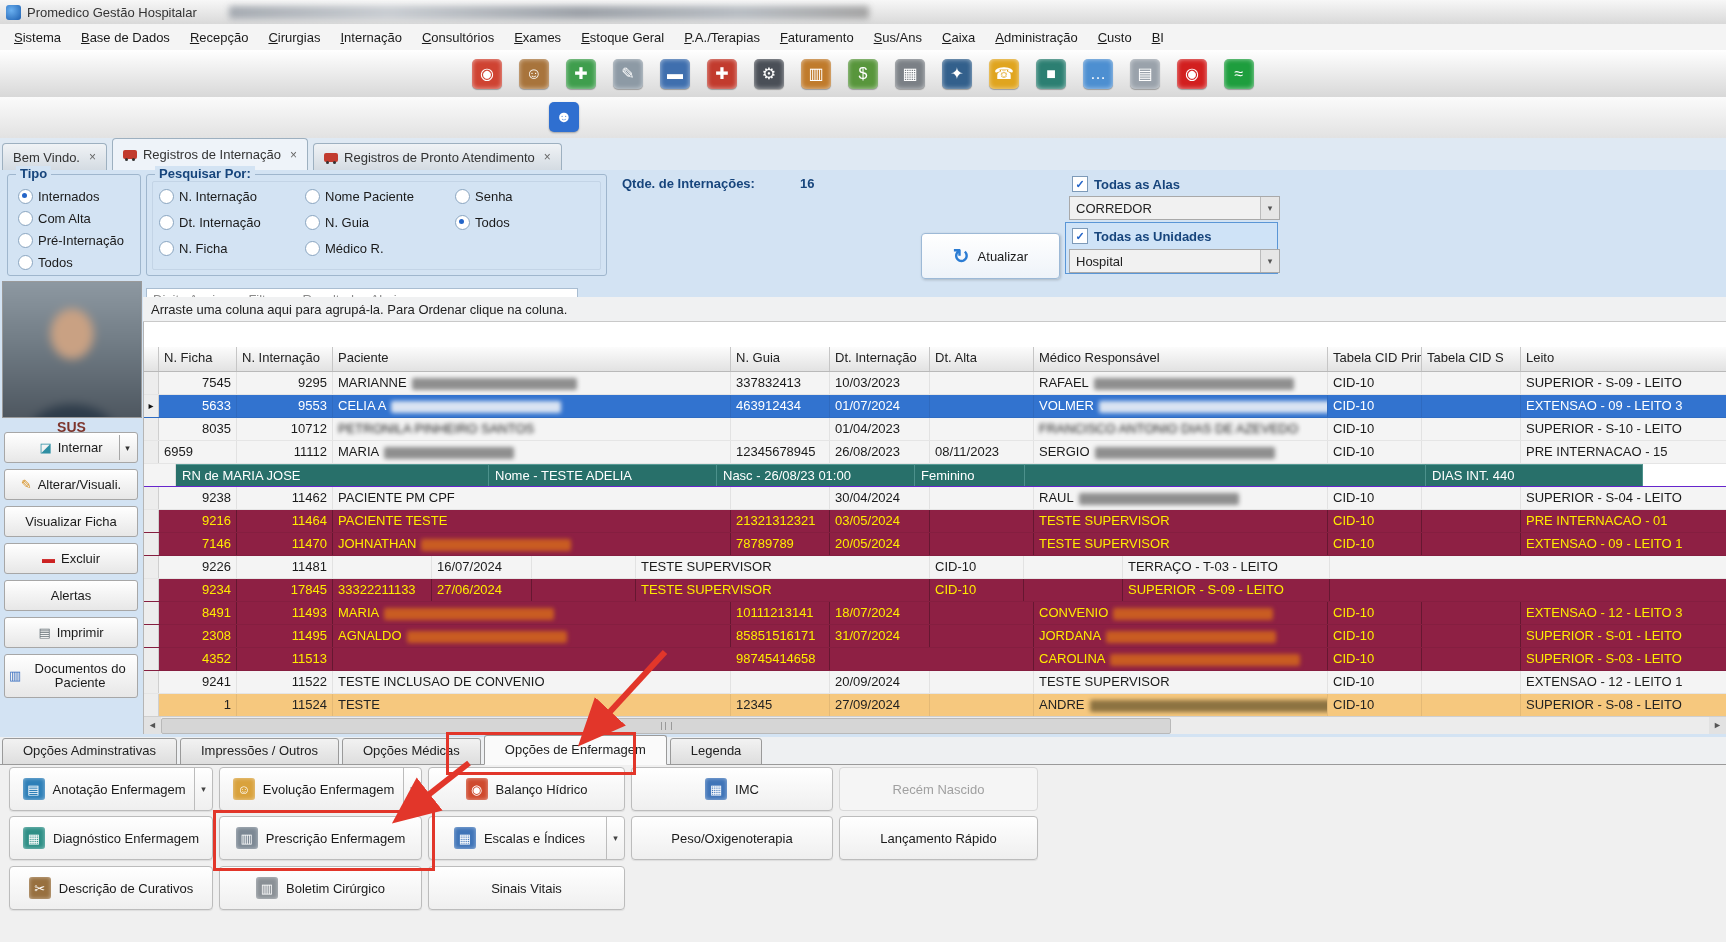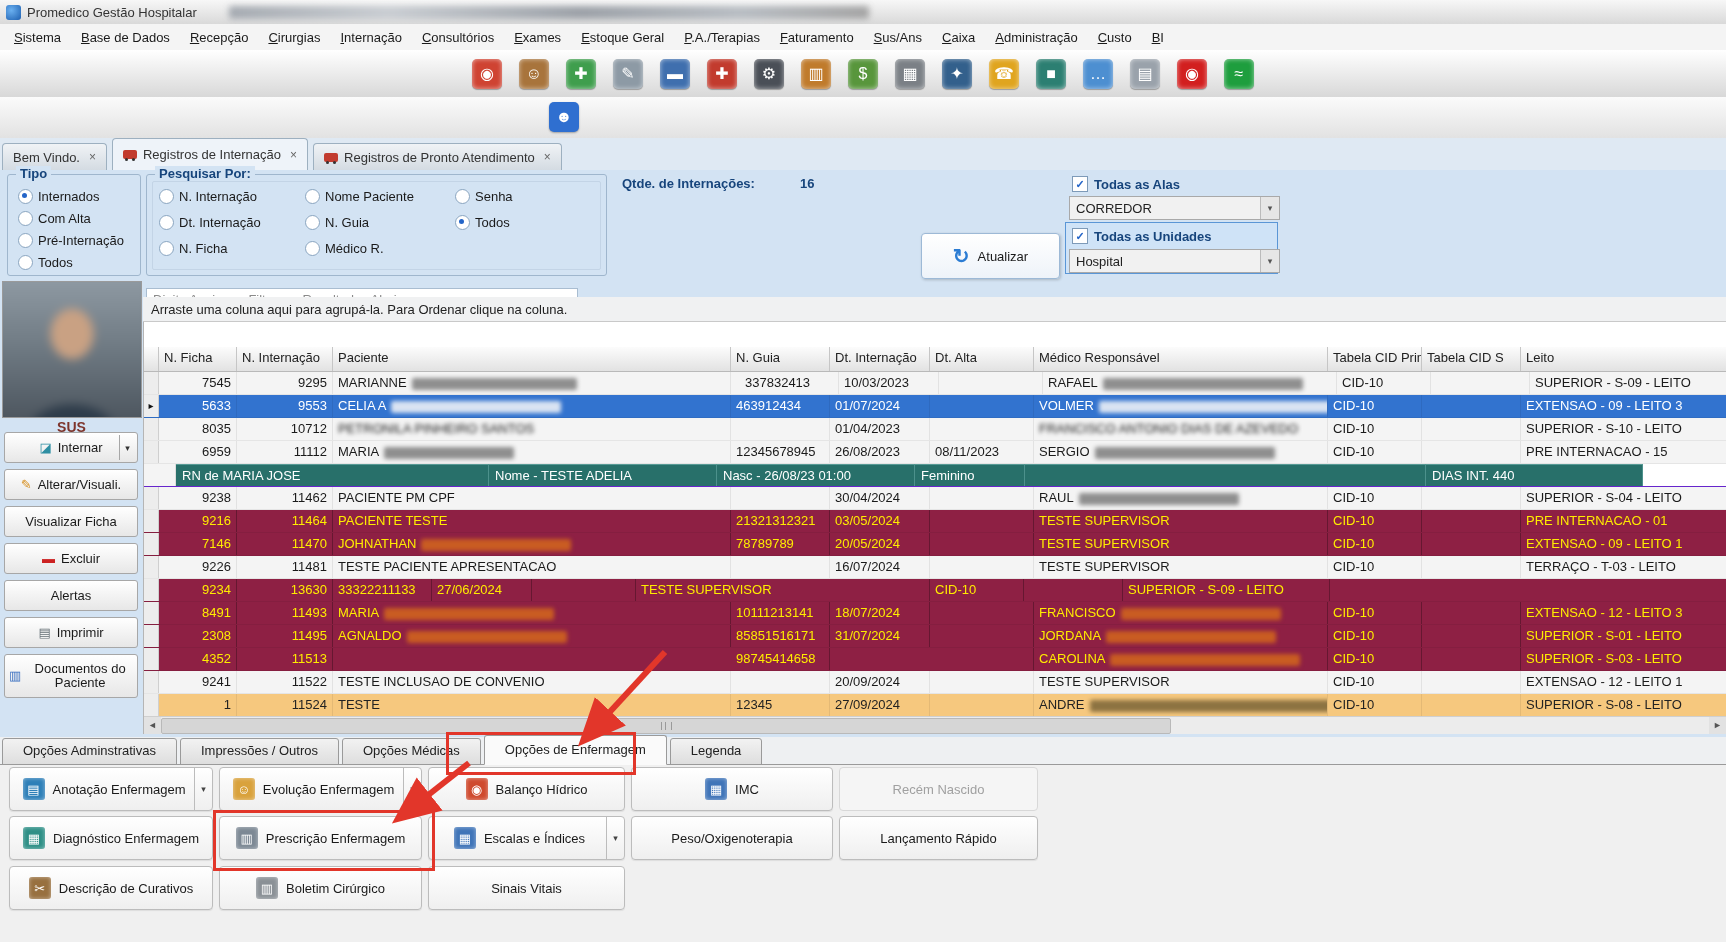--- a/index.html
+++ b/index.html
@@ -360,21 +360,21 @@
           <div class="hcell" style="width: 94px;">Tabela CID Primá</div>
           <div class="hcell" style="width: 99px;">Tabela CID S</div>
           <div class="hcell" style="width: 207px;">Leito</div>
         </div>
       <div class="gbody" id="gbody">
           <div class="grow row-normal">
             <div class="indcell"></div>
             <div class="gcell" style="width: 78px; text-align: right;"><span>7545</span></div>
             <div class="gcell" style="width: 96px; text-align: right;"><span>9295</span></div>
             <div class="gcell" style="width: 398px;"><span>MARIANNE</span><span class="blur" style="width: 165px;"></span></div>
-            <div class="gcell" style="width: 99px; margin-left: 9px;"><span>337832413</span></div>
+            <div class="gcell" style="width: 99px;"><span>337832413</span></div>
             <div class="gcell" style="width: 100px;"><span>10/03/2023</span></div>
             <div class="gcell" style="width: 104px;"><span></span></div>
             <div class="gcell" style="width: 294px;"><span>RAFAEL</span><span class="blur" style="width: 200px;"></span></div>
             <div class="gcell" style="width: 94px;"><span>CID-10</span></div>
             <div class="gcell" style="width: 99px;"><span></span></div>
             <div class="gcell" style="width: 207px;"><span>SUPERIOR - S-09 - LEITO</span></div>
           </div>
           <div class="grow row-selected">
             <div class="indcell">▸</div>
             <div class="gcell" style="width: 78px; text-align: right;"><span>5633</span></div>
@@ -396,21 +396,21 @@
             <div class="gcell" style="width: 99px;"><span></span></div>
             <div class="gcell" style="width: 100px;"><span>01/04/2023</span></div>
             <div class="gcell" style="width: 104px;"><span></span></div>
             <div class="gcell" style="width: 294px;"><span class="blurredtext">FRANCISCO ANTONIO DIAS DE AZEVEDO</span></div>
             <div class="gcell" style="width: 94px;"><span>CID-10</span></div>
             <div class="gcell" style="width: 99px;"><span></span></div>
             <div class="gcell" style="width: 207px;"><span>SUPERIOR - S-10 - LEITO</span></div>
           </div>
           <div class="grow row-normal">
             <div class="indcell"></div>
-            <div class="gcell" style="width: 78px; text-align: right;"><span>6959</span></div>
+            <div class="gcell" style="width: 78px; "><span>6959</span></div>
             <div class="gcell" style="width: 96px; text-align: right;"><span>11112</span></div>
             <div class="gcell" style="width: 398px;"><span>MARIA</span><span class="blur" style="width: 130px;"></span></div>
             <div class="gcell" style="width: 99px;"><span>12345678945</span></div>
             <div class="gcell" style="width: 100px;"><span>26/08/2023</span></div>
             <div class="gcell" style="width: 104px;"><span>08/11/2023</span></div>
             <div class="gcell" style="width: 294px;"><span>SERGIO</span><span class="blur" style="width: 180px;"></span></div>
             <div class="gcell" style="width: 94px;"><span>CID-10</span></div>
             <div class="gcell" style="width: 99px;"><span></span></div>
             <div class="gcell" style="width: 207px;"><span>PRE INTERNACAO - 15</span></div>
           </div>
@@ -460,50 +460,49 @@
             <div class="gcell" style="width: 104px;"><span></span></div>
             <div class="gcell" style="width: 294px;"><span>TESTE SUPERVISOR</span></div>
             <div class="gcell" style="width: 94px;"><span>CID-10</span></div>
             <div class="gcell" style="width: 99px;"><span></span></div>
             <div class="gcell" style="width: 207px;"><span>EXTENSAO - 09 - LEITO 1</span></div>
           </div>
           <div class="grow row-normal">
             <div class="indcell"></div>
             <div class="gcell" style="width: 78px; text-align: right;"><span>9226</span></div>
             <div class="gcell" style="width: 96px; text-align: right;"><span>11481</span></div>
-            <div class="gcell" style="width: 398px;"><span>TESTE PACIENTE APRESENTACAO</span></div>
             <div class="gcell" style="width: 99px;"><span></span></div>
             <div class="gcell" style="width: 100px;"><span>16/07/2024</span></div>
             <div class="gcell" style="width: 104px;"><span></span></div>
             <div class="gcell" style="width: 294px;"><span>TESTE SUPERVISOR</span></div>
             <div class="gcell" style="width: 94px;"><span>CID-10</span></div>
             <div class="gcell" style="width: 99px;"><span></span></div>
             <div class="gcell" style="width: 207px;"><span>TERRAÇO - T-03 - LEITO</span></div>
           </div>
           <div class="grow row-maroon">
             <div class="indcell"></div>
             <div class="gcell" style="width: 78px; text-align: right;"><span>9234</span></div>
-            <div class="gcell" style="width: 96px; text-align: right;"><span>13630</span></div>
+            <div class="gcell" style="width: 96px; text-align: right;"><span>17845</span></div>
             <div class="gcell" style="width: 99px;"><span>33322211133</span></div>
             <div class="gcell" style="width: 100px;"><span>27/06/2024</span></div>
             <div class="gcell" style="width: 104px;"><span></span></div>
             <div class="gcell" style="width: 294px;"><span>TESTE SUPERVISOR</span></div>
             <div class="gcell" style="width: 94px;"><span>CID-10</span></div>
             <div class="gcell" style="width: 99px;"><span></span></div>
             <div class="gcell" style="width: 207px;"><span>SUPERIOR - S-09 - LEITO</span></div>
           </div>
           <div class="grow row-maroon">
             <div class="indcell"></div>
             <div class="gcell" style="width: 78px; text-align: right;"><span>8491</span></div>
             <div class="gcell" style="width: 96px; text-align: right;"><span>11493</span></div>
             <div class="gcell" style="width: 398px;"><span>MARIA</span><span class="blur" style="width: 170px;"></span></div>
             <div class="gcell" style="width: 99px;"><span>10111213141</span></div>
             <div class="gcell" style="width: 100px;"><span>18/07/2024</span></div>
             <div class="gcell" style="width: 104px;"><span></span></div>
-            <div class="gcell" style="width: 294px;"><span>FRANCISCO</span><span class="blur" style="width: 160px;"></span></div>
+            <div class="gcell" style="width: 294px;"><span>CONVENIO</span><span class="blur" style="width: 160px;"></span></div>
             <div class="gcell" style="width: 94px;"><span>CID-10</span></div>
             <div class="gcell" style="width: 99px;"><span></span></div>
             <div class="gcell" style="width: 207px;"><span>EXTENSAO - 12 - LEITO 3</span></div>
           </div>
           <div class="grow row-maroon">
             <div class="indcell"></div>
             <div class="gcell" style="width: 78px; text-align: right;"><span>2308</span></div>
             <div class="gcell" style="width: 96px; text-align: right;"><span>11495</span></div>
             <div class="gcell" style="width: 398px;"><span>AGNALDO</span><span class="blur" style="width: 160px;"></span></div>
             <div class="gcell" style="width: 99px;"><span>85851516171</span></div>

